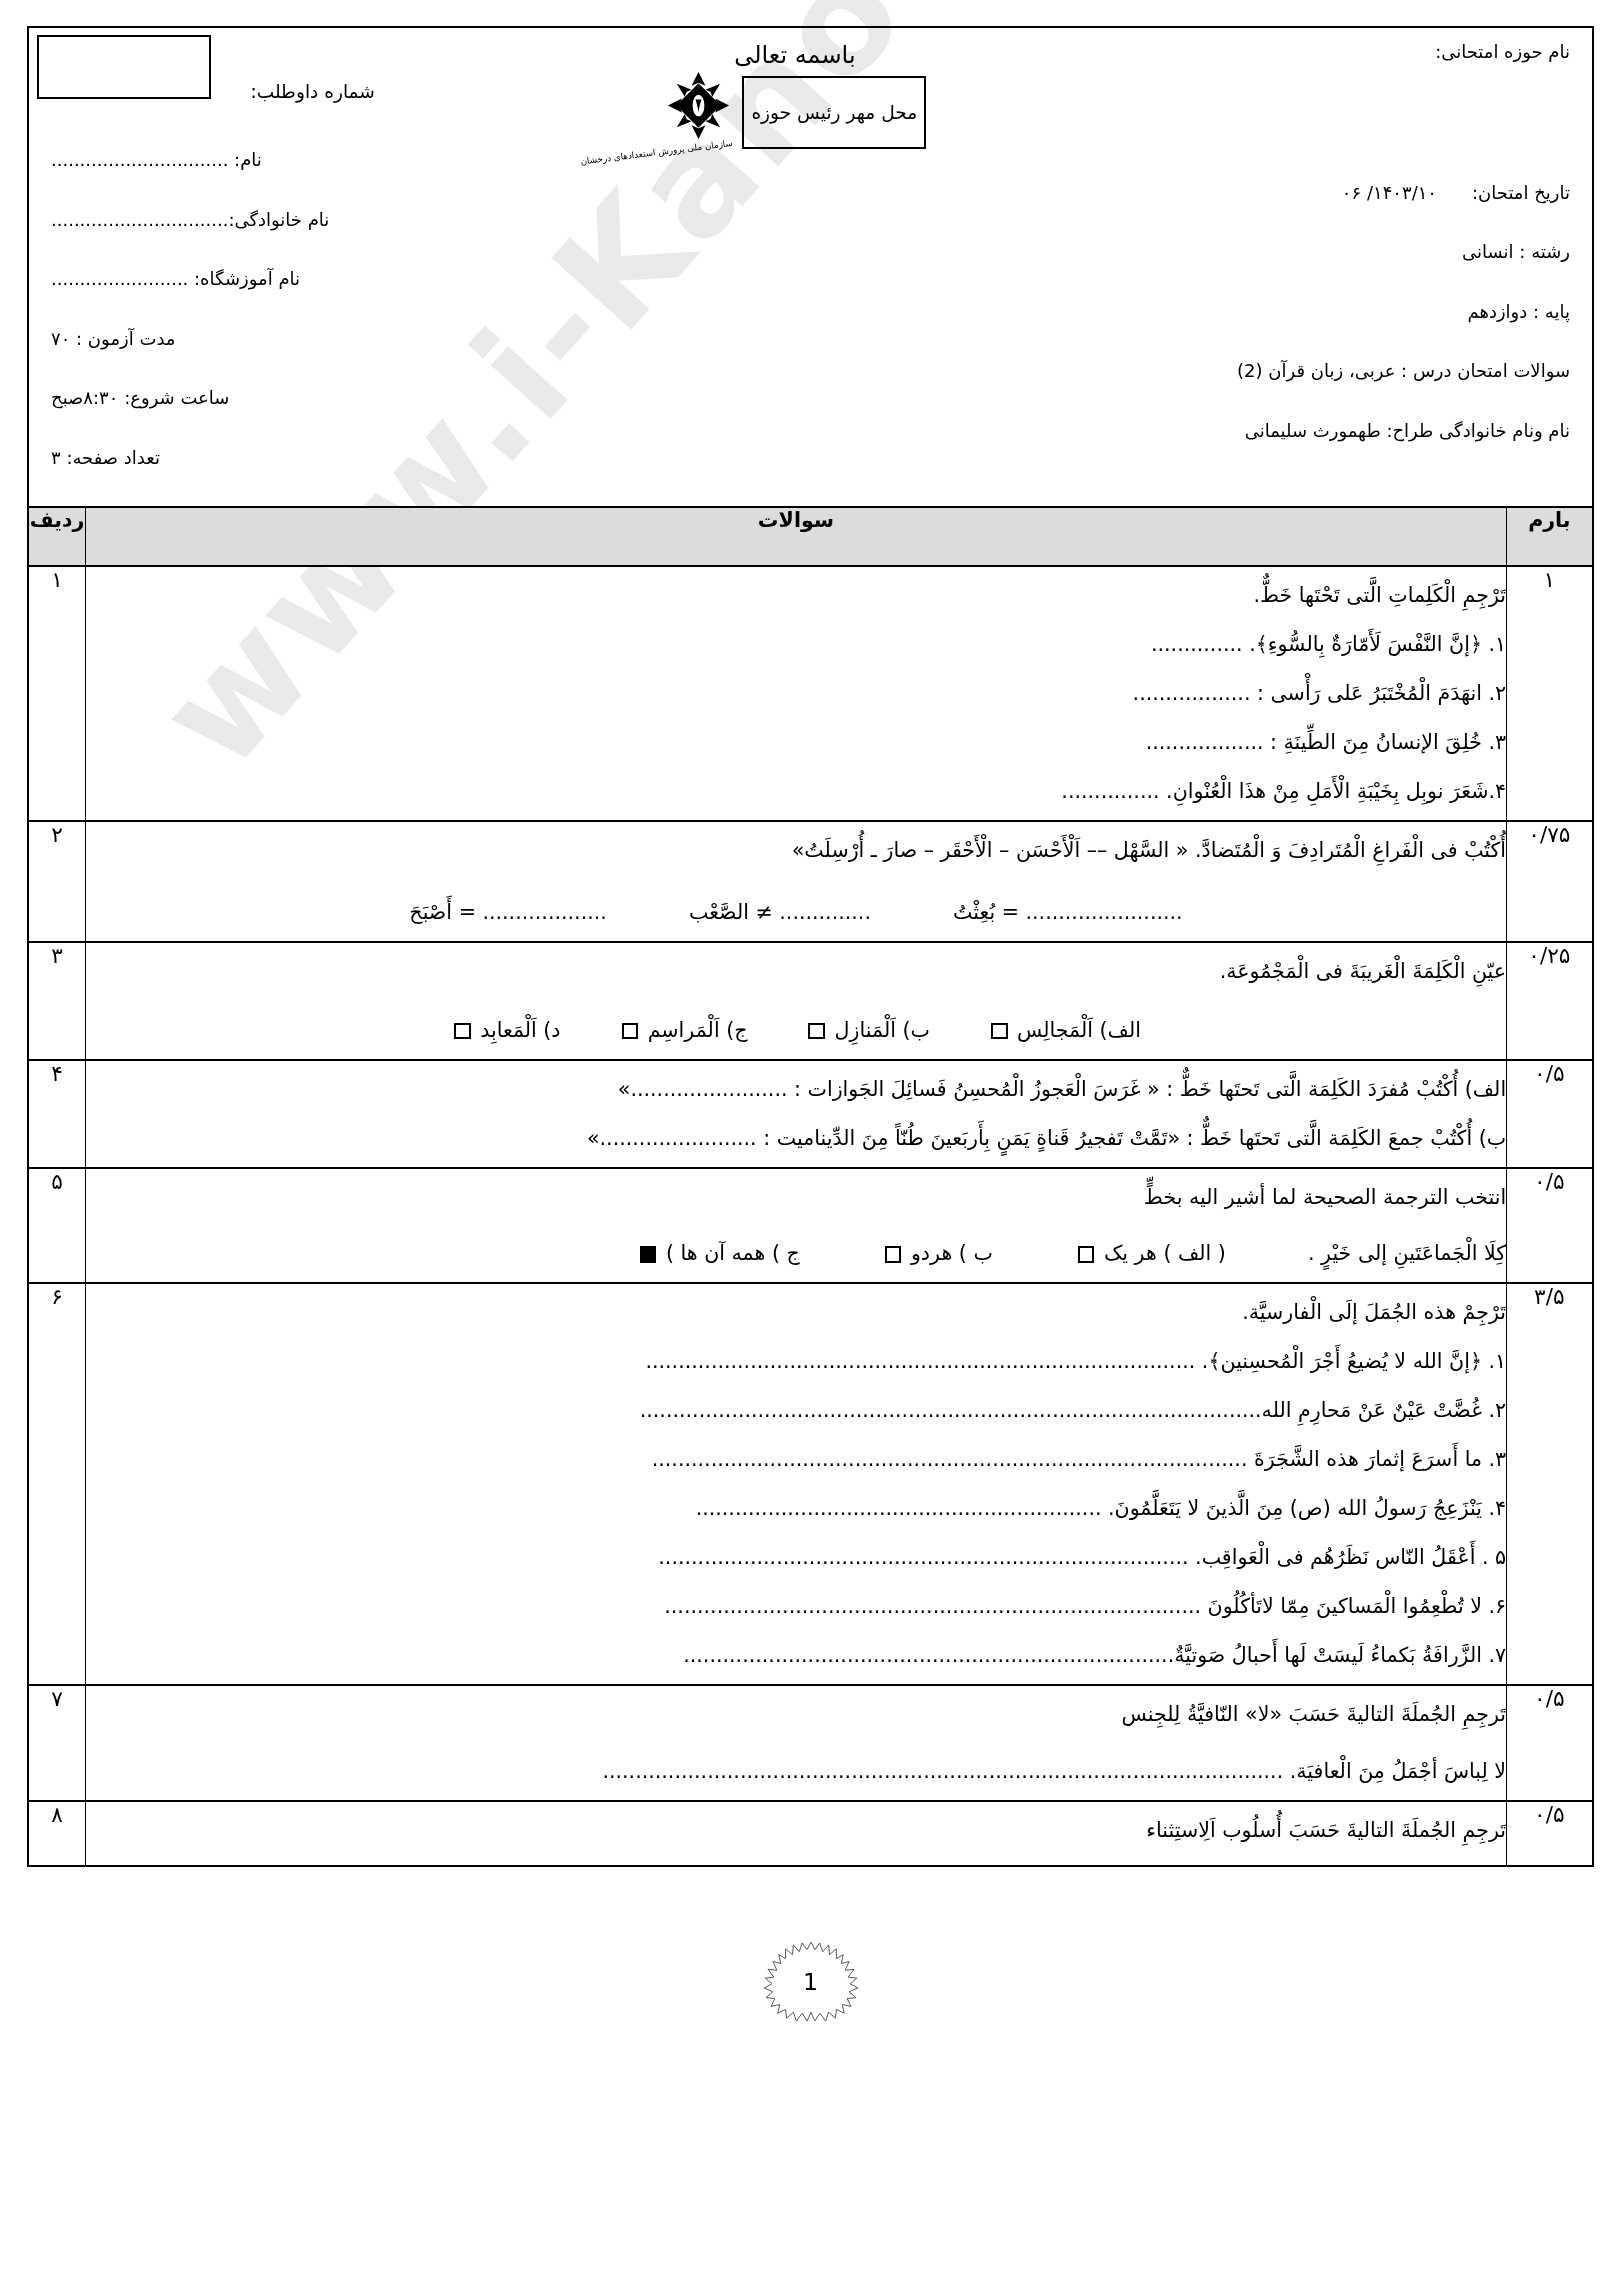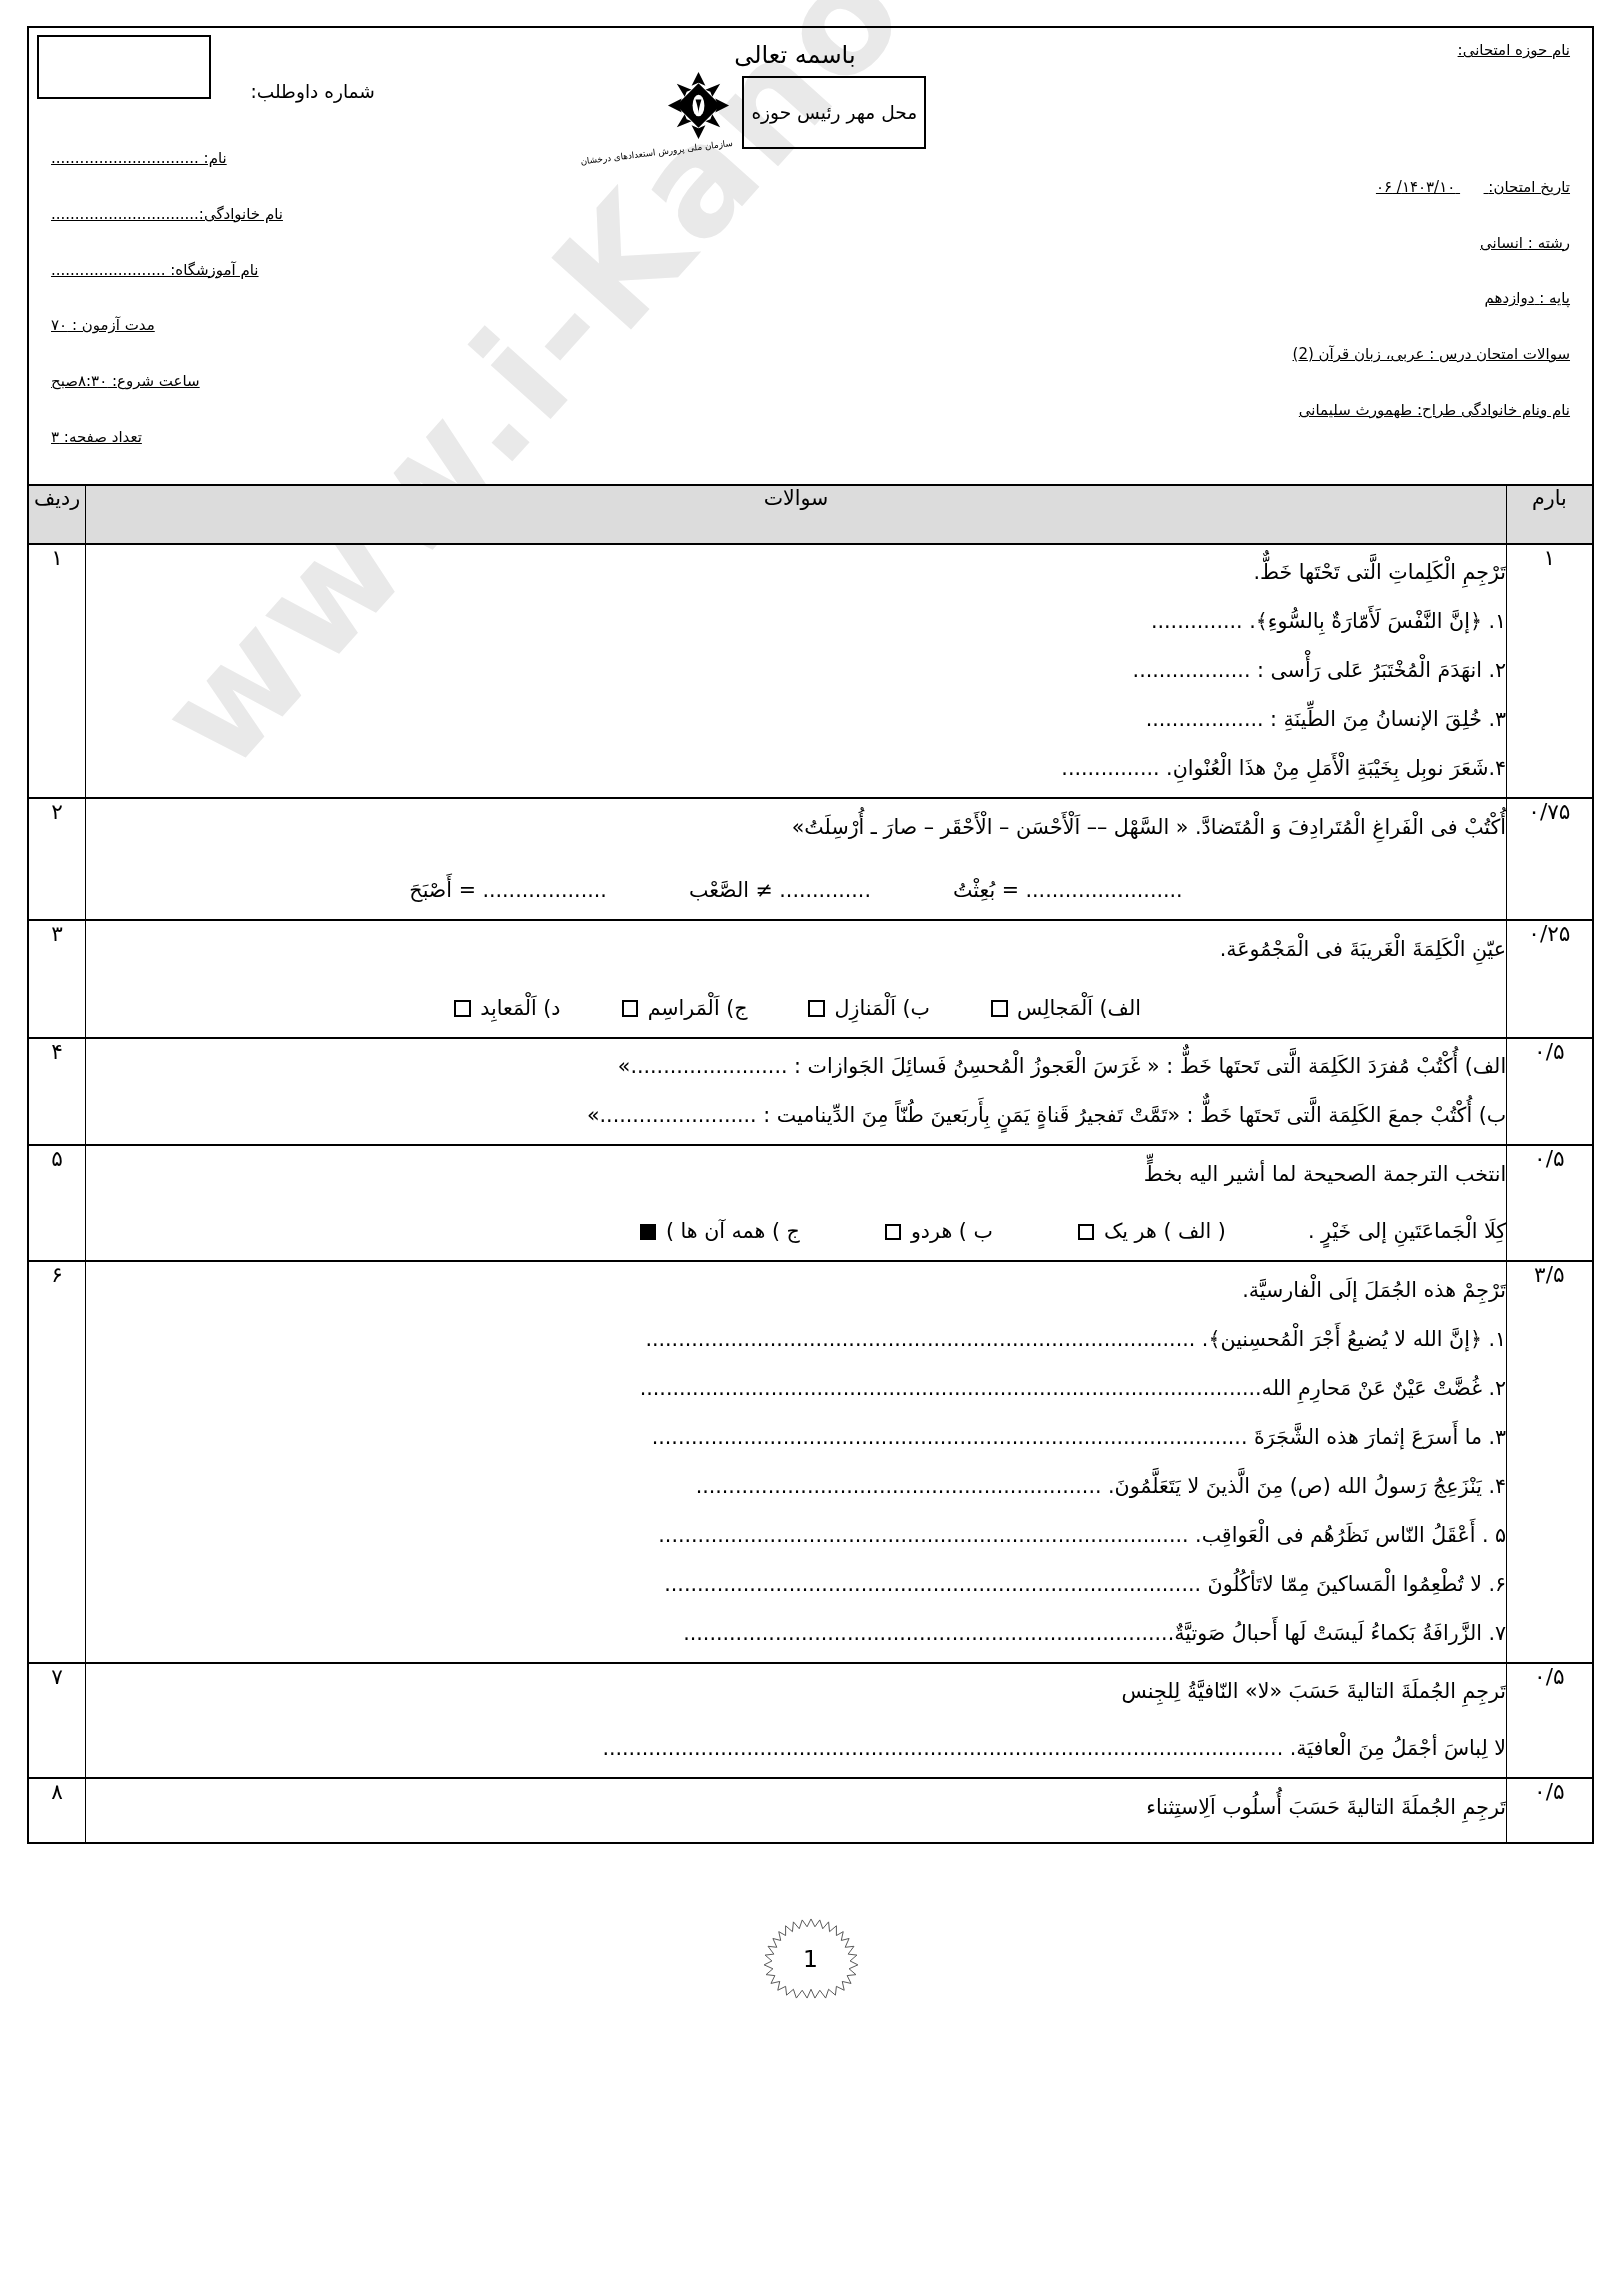--- a/index.html
+++ b/index.html
@@ -62,24 +62,23 @@
   }
   .hcol {
     box-sizing: border-box;
     position: relative;
   }
   .hcol-right { width: 34%; padding: 13.7px 21.6px 0 0; text-align: right; }
   .hcol-mid   { width: 34%; padding: 13.7px 0 0 0; text-align: center; }
   .hcol-left  { width: 32%; padding: 13.7px 0 0 21.6px; text-align: left; }
 
   .hline {
-    font-size: 15px;
+    font-size: 18px;
     line-height: 1.25;
     white-space: nowrap;
-    text-decoration: underline;
   }
   .hcol-right .hline { margin-bottom: 37px; }
   .hcol-left .hline  { margin-bottom: 37px; text-align: left; margin-top: 28px; }
 
   .basmala {
     font-size: 24px;
     margin-bottom: 1px;
     text-align: center;
   }
   .logo-row {
@@ -144,21 +143,21 @@
     padding: 0;
   }
   .col-barem { width: 86px; }
   .col-radif { width: 57px; }
 
   thead th {
     background: #dcdcdc;
     border-top: 2.9px solid #000;
     border-bottom: 2.9px solid #000;
     font-size: 20.6px;
-    font-weight: normal;
+    font-weight: bold;
     text-align: center;
     height: 57px;
     vertical-align: middle;
   }
 
   td.barem, td.radif {
     text-align: center;
     vertical-align: middle;
     font-size: 21.6px;
   }

